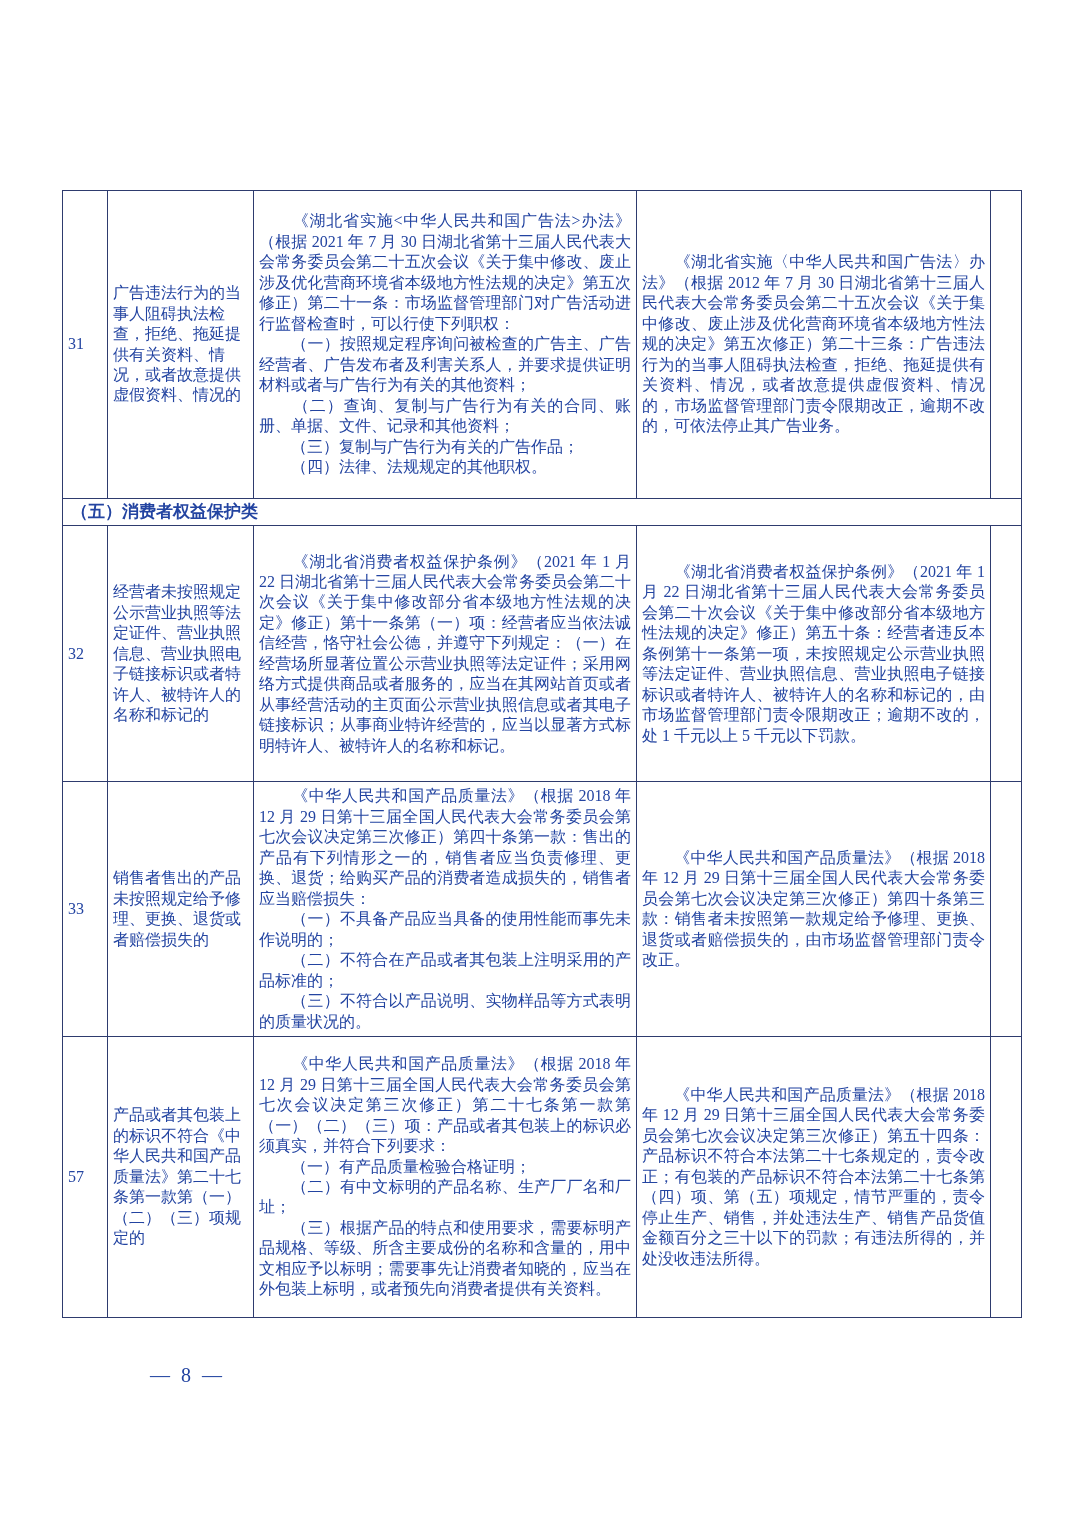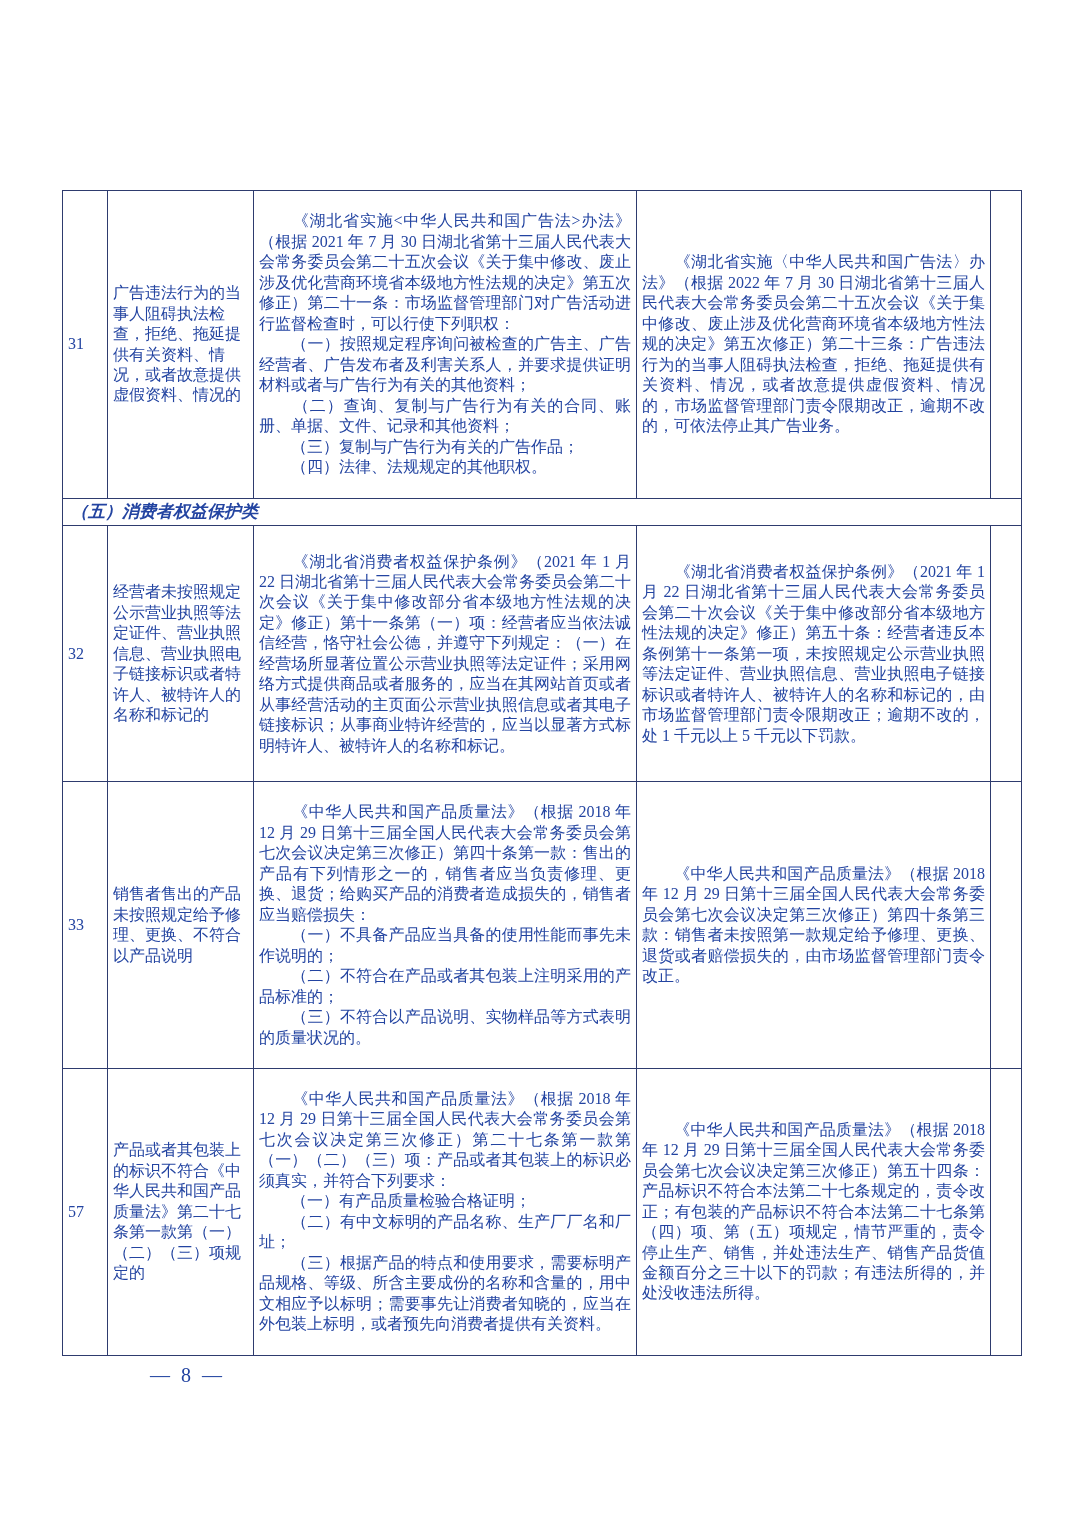--- a/index.html
+++ b/index.html
@@ -24,21 +24,21 @@
     left: 62px;
     top: 190px;
     width: 959px;
     border-collapse: collapse;
     table-layout: fixed;
   }
   table.reg-table td {
     border: 1.6px solid #2e3b6e;
     font-size: 16px;
     line-height: 1.28;
-    padding: 20px 5px;
+    padding: 4px 5px;
     vertical-align: middle;
     color: #2344a1;
     overflow: hidden;
   }
   td.col-no {
     font-size: 17px;
   }
   td.col-behavior {
     text-align: left;
     padding: 4px 9px;
@@ -52,21 +52,21 @@
     padding: 2px 7px;
   }
   tr.section-row td {
     font-weight: bold;
     text-align: left;
     font-size: 17px;
     padding: 3px 8px;
     line-height: 1.2;
   }
   tr.r31 { height: 308px; }
-  tr.sec { height: 14px; font-style: italic; }
+  tr.sec { height: 14px; }
   tr.r32 { height: 256px; }
   tr.r33 { height: 250px; }
   tr.r34 { height: 281px; }
   .page-number {
     position: absolute;
     left: 150px;
     top: 1364px;
     font-size: 20px;
     letter-spacing: 3px;
     color: #2344a1;
@@ -88,40 +88,40 @@
     <tbody>
 
       <tr class="r31">
         <td class="col-no">31</td>
         <td class="col-behavior">广告违法行为的当事人阻碍执法检查，拒绝、拖延提供有关资料、情况，或者故意提供虚假资料、情况的</td>
         <td class="col-basis">　　《湖北省实施&lt;中华人民共和国广告法&gt;办法》（根据 2021 年 7 月 30 日湖北省第十三届人民代表大会常务委员会第二十五次会议《关于集中修改、废止涉及优化营商环境省本级地方性法规的决定》第五次修正）第二十一条：市场监督管理部门对广告活动进行监督检查时，可以行使下列职权：
 　　（一）按照规定程序询问被检查的广告主、广告经营者、广告发布者及利害关系人，并要求提供证明材料或者与广告行为有关的其他资料；
 　　（二）查询、复制与广告行为有关的合同、账册、单据、文件、记录和其他资料；
 　　（三）复制与广告行为有关的广告作品；
 　　（四）法律、法规规定的其他职权。</td>
-        <td class="col-penalty">　　《湖北省实施〈中华人民共和国广告法〉办法》（根据 2022 年 7 月 30 日湖北省第十三届人民代表大会常务委员会第二十五次会议《关于集中修改、废止涉及优化营商环境省本级地方性法规的决定》第五次修正）第二十三条：广告违法行为的当事人阻碍执法检查，拒绝、拖延提供有关资料、情况，或者故意提供虚假资料、情况的，市场监督管理部门责令限期改正，逾期不改的，可依法停止其广告业务。</td>
+        <td class="col-penalty">　　《湖北省实施〈中华人民共和国广告法〉办法》（根据 2012 年 7 月 30 日湖北省第十三届人民代表大会常务委员会第二十五次会议《关于集中修改、废止涉及优化营商环境省本级地方性法规的决定》第五次修正）第二十三条：广告违法行为的当事人阻碍执法检查，拒绝、拖延提供有关资料、情况，或者故意提供虚假资料、情况的，市场监督管理部门责令限期改正，逾期不改的，可依法停止其广告业务。</td>
         <td class="col-extra"></td>
       </tr>
 
       <tr class="sec section-row">
         <td colspan="5">（五）消费者权益保护类</td>
       </tr>
 
       <tr class="r32">
         <td class="col-no">32</td>
         <td class="col-behavior">经营者未按照规定公示营业执照等法定证件、营业执照信息、营业执照电子链接标识或者特许人、被特许人的名称和标记的</td>
         <td class="col-basis">　　《湖北省消费者权益保护条例》（2021 年 1 月 22 日湖北省第十三届人民代表大会常务委员会第二十次会议《关于集中修改部分省本级地方性法规的决定》修正）第十一条第（一）项：经营者应当依法诚信经营，恪守社会公德，并遵守下列规定：（一）在经营场所显著位置公示营业执照等法定证件；采用网络方式提供商品或者服务的，应当在其网站首页或者从事经营活动的主页面公示营业执照信息或者其电子链接标识；从事商业特许经营的，应当以显著方式标明特许人、被特许人的名称和标记。</td>
         <td class="col-penalty">　　《湖北省消费者权益保护条例》（2021 年 1 月 22 日湖北省第十三届人民代表大会常务委员会第二十次会议《关于集中修改部分省本级地方性法规的决定》修正）第五十条：经营者违反本条例第十一条第一项，未按照规定公示营业执照等法定证件、营业执照信息、营业执照电子链接标识或者特许人、被特许人的名称和标记的，由市场监督管理部门责令限期改正；逾期不改的，处 1 千元以上 5 千元以下罚款。</td>
         <td class="col-extra"></td>
       </tr>
 
 
       <tr class="r33">
         <td class="col-no">33</td>
-        <td class="col-behavior">销售者售出的产品未按照规定给予修理、更换、不符合以产品说明</td>
+        <td class="col-behavior">销售者售出的产品未按照规定给予修理、更换、退货或者赔偿损失的</td>
         <td class="col-basis">　　《中华人民共和国产品质量法》（根据 2018 年 12 月 29 日第十三届全国人民代表大会常务委员会第七次会议决定第三次修正）第四十条第一款：售出的产品有下列情形之一的，销售者应当负责修理、更换、退货；给购买产品的消费者造成损失的，销售者应当赔偿损失：
 　　（一）不具备产品应当具备的使用性能而事先未作说明的；
 　　（二）不符合在产品或者其包装上注明采用的产品标准的；
 　　（三）不符合以产品说明、实物样品等方式表明的质量状况的。</td>
         <td class="col-penalty">　　《中华人民共和国产品质量法》（根据 2018 年 12 月 29 日第十三届全国人民代表大会常务委员会第七次会议决定第三次修正）第四十条第三款：销售者未按照第一款规定给予修理、更换、退货或者赔偿损失的，由市场监督管理部门责令改正。</td>
         <td class="col-extra"></td>
       </tr>
 
       <tr class="r34">
         <td class="col-no">57</td>

